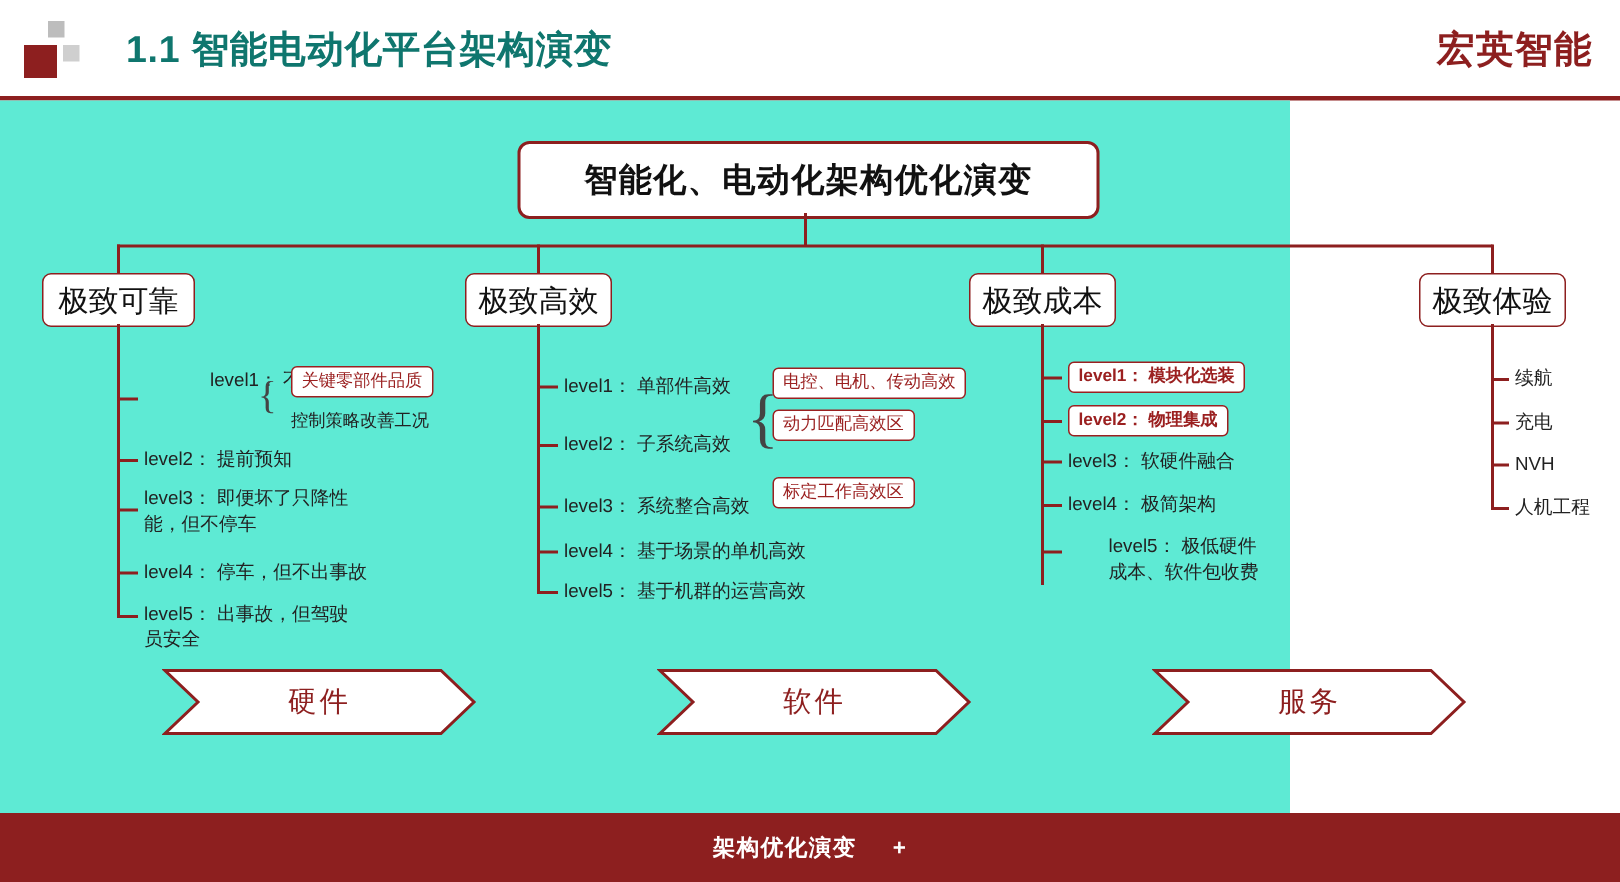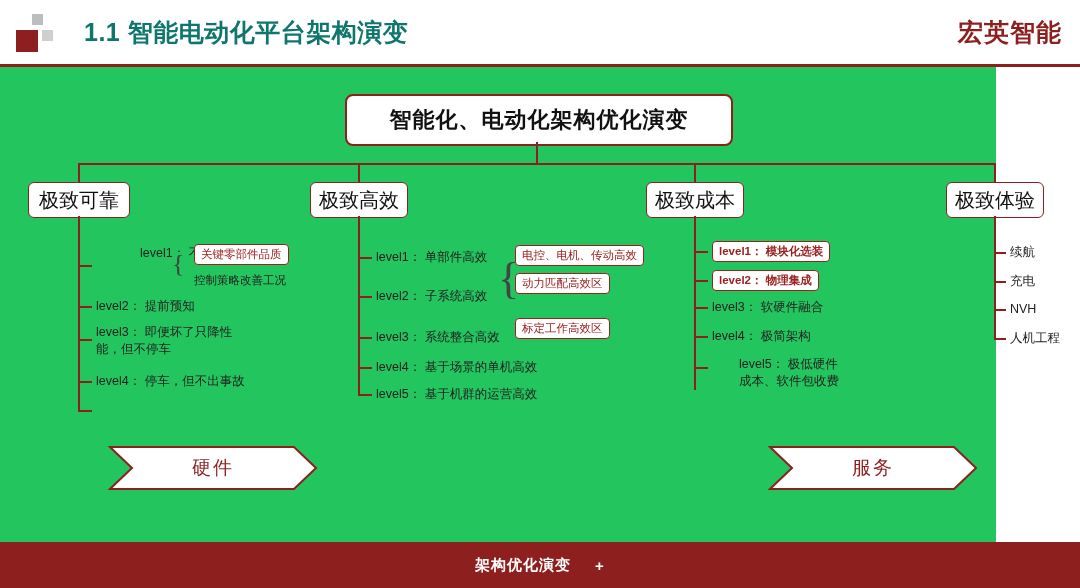--- a/index.html
+++ b/index.html
@@ -67,23 +67,23 @@
     font-size: 25px;
     font-weight: bold;
     color: #8d1f1f;
     letter-spacing: 1px;
   }
 
   
   .canvas {
     position: absolute;
     left: 0; top: 67px;
-    width: 996px;
+    width: 860px;
     height: 475px;
-    background: #22c55e;
+    background: #5eead4;
   }
 
   
   .root-box {
     position: absolute;
     left: 345px; top: 27px;
     width: 384px; height: 48px;
     border: 2px solid #8d1f1f;
     border-radius: 8px;
     background: #ffffff;
@@ -236,20 +236,22 @@
 
   <div class="level" style="left:96px; top:178px;padding-left:44px;">level1： 不坏</div>
   <div class="brace" style="left:172px; top:184px;">{</div>
   <div class="chip" style="left:194px; top:177px;">关键零部件品质</div>
   <div class="plain-note" style="left:194px; top:206px;">控制策略改善工况</div>
 
   <div class="level" style="left:96px; top:231px;">level2： 提前预知</div>
   <div class="level" style="left:96px; top:257px; white-space:pre;">level3： 即便坏了只降性
 能，但不停车</div>
   <div class="level" style="left:96px; top:306px;">level4： 停车，但不出事故</div>
+  <div class="level" style="left:96px; top:334px; white-space:pre;">level5： 出事故，但驾驶
+员安全</div>
 
   <div class="ln ln-v" style="left:358px; top:149px; height:178px;"></div>
   <div class="ln ln-h" style="left:358px; top:190px; width:14px;"></div>
   <div class="ln ln-h" style="left:358px; top:229px; width:14px;"></div>
   <div class="ln ln-h" style="left:358px; top:270px; width:14px;"></div>
   <div class="ln ln-h" style="left:358px; top:300px; width:14px;"></div>
   <div class="ln ln-h" style="left:358px; top:327px; width:14px;"></div>
 
   <div class="level" style="left:376px; top:182px;">level1： 单部件高效</div>
   <div class="level" style="left:376px; top:221px;">level2： 子系统高效</div>
@@ -287,20 +289,26 @@
   <div class="level" style="left:1010px; top:234px;">NVH</div>
   <div class="level" style="left:1010px; top:263px;">人机工程</div>
 
   <div class="chevron" style="left:108px; top:378px;">
     <svg width="210" height="46" viewBox="0 0 210 46" aria-hidden="true">
       <path d="M2,2 L186,2 L208,23 L186,44 L2,44 L24,23 Z" fill="#ffffff" stroke="#8d1f1f" stroke-width="2"></path>
     </svg>
     <div class="chev-label">硬件</div>
   </div>
 
+  <div class="chevron" style="left:438px; top:378px;">
+    <svg width="210" height="46" viewBox="0 0 210 46" aria-hidden="true">
+      <path d="M2,2 L186,2 L208,23 L186,44 L2,44 L24,23 Z" fill="#ffffff" stroke="#8d1f1f" stroke-width="2"></path>
+    </svg>
+    <div class="chev-label">软件</div>
+  </div>
 
   <div class="chevron" style="left:768px; top:378px;">
     <svg width="210" height="46" viewBox="0 0 210 46" aria-hidden="true">
       <path d="M2,2 L186,2 L208,23 L186,44 L2,44 L24,23 Z" fill="#ffffff" stroke="#8d1f1f" stroke-width="2"></path>
     </svg>
     <div class="chev-label">服务</div>
   </div>
 
 </div>
 

